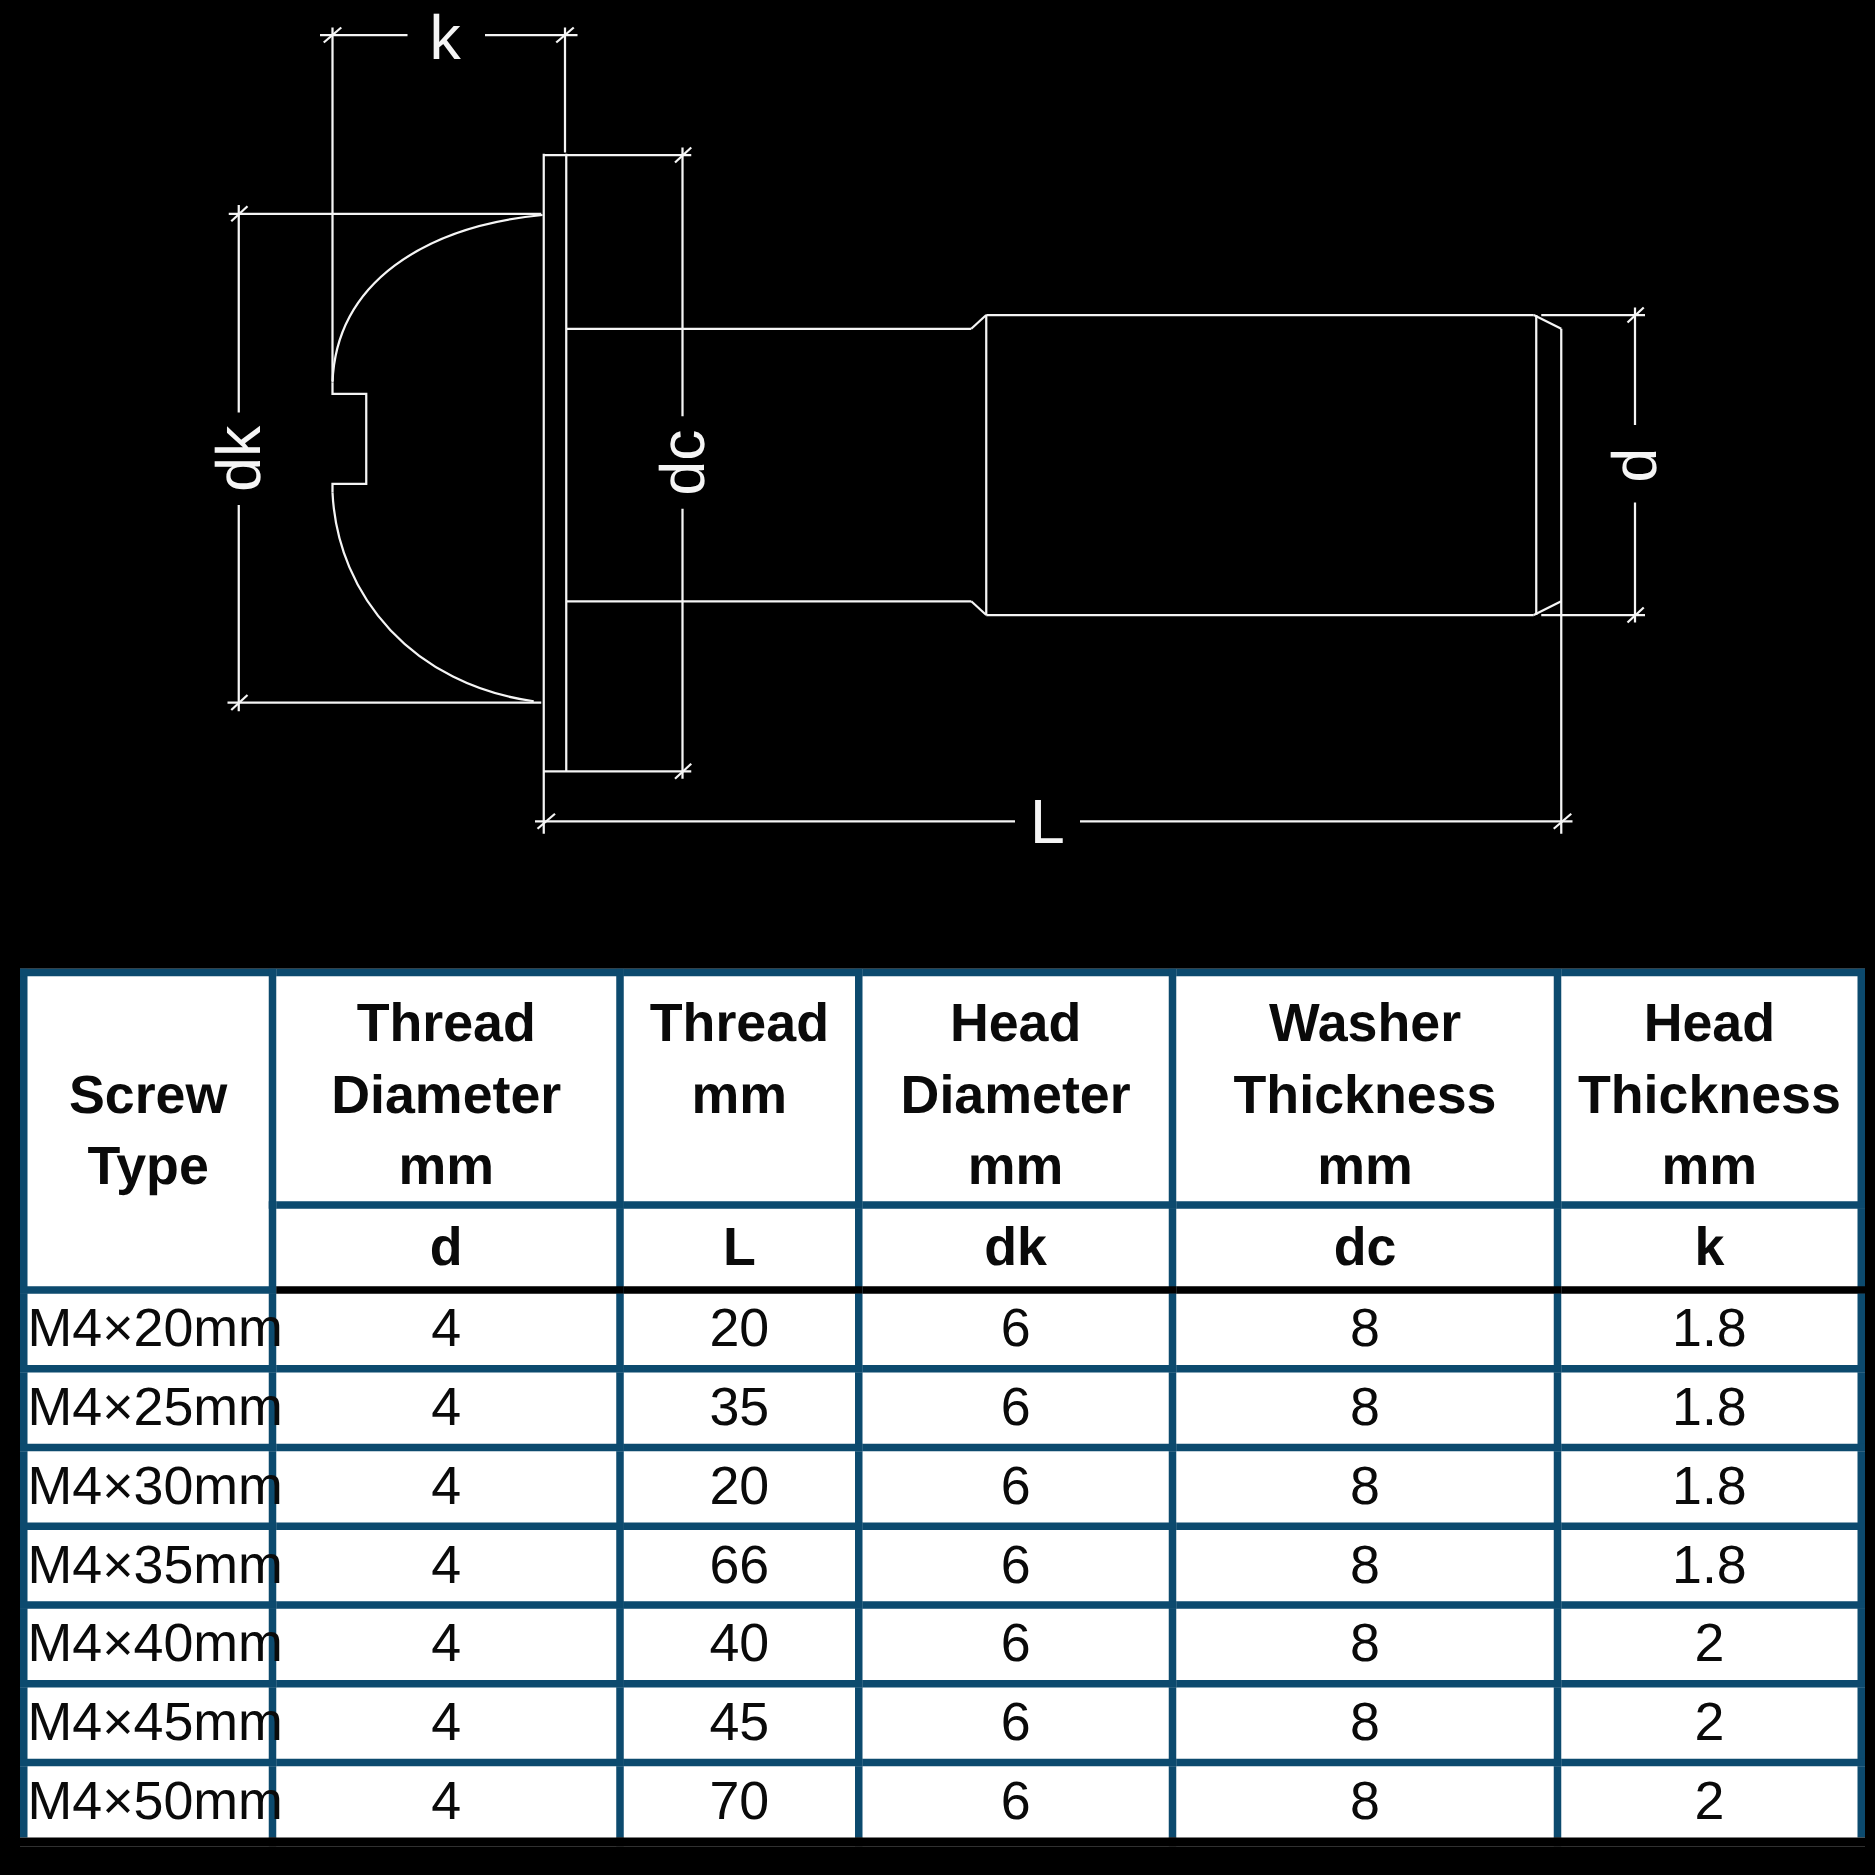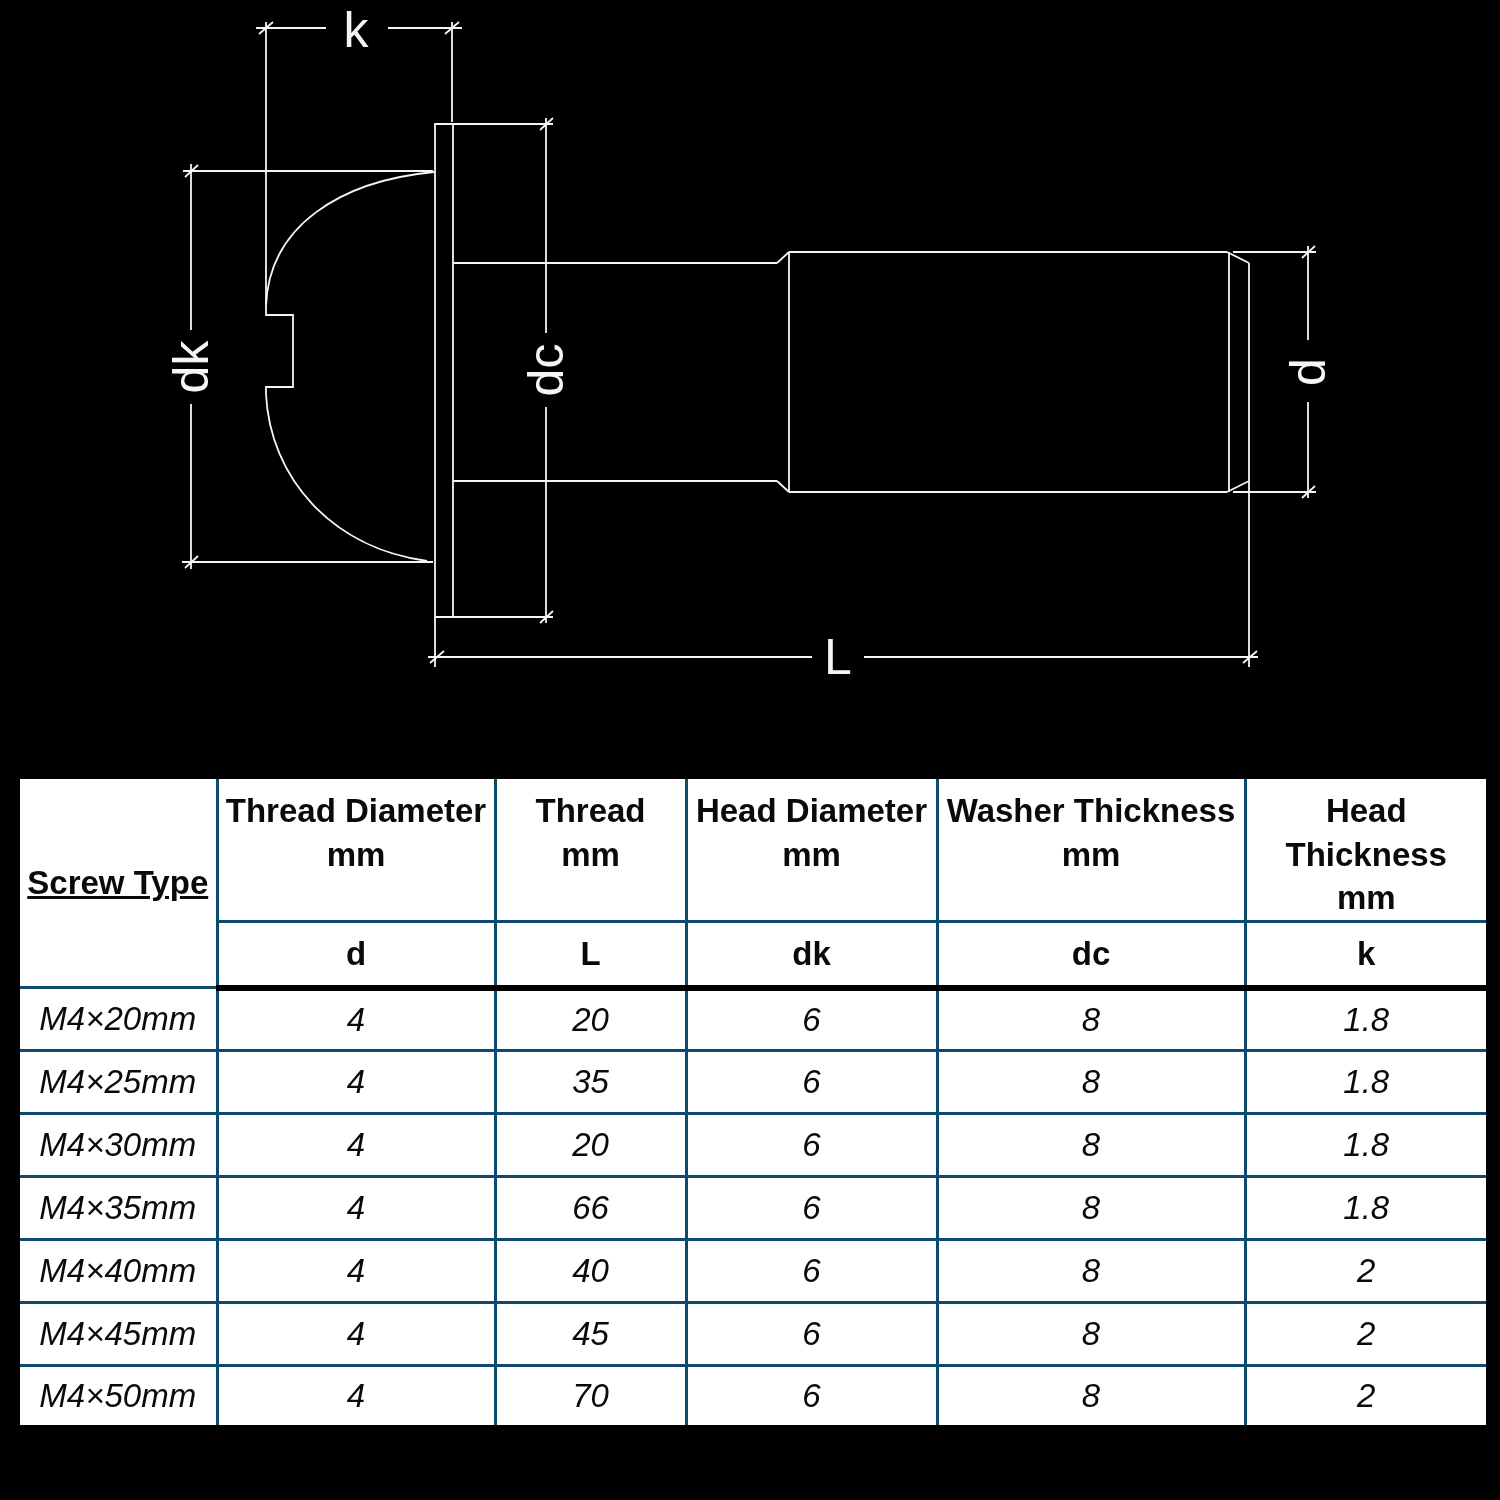--- a/index.html
+++ b/index.html
@@ -25,32 +25,32 @@
   
   #spec-table{
     position:absolute;left:16px;top:775px;
     width:1470px;height:597px;
     border-collapse:collapse;
     background:#ffffff;
     table-layout:fixed;
     color:#0a0a0a;
   }
   #spec-table th, #spec-table td{
-    border:3px solid #0c4a6e;
+    border:6px solid #0c4a6e;
     text-align:center;
     vertical-align:middle;
     padding:0;
-    font-size:33px;
+    font-size:43px;
     line-height:1.32;
   }
   #spec-table{border:4px solid #000;border-bottom:7px solid #000;}
   #spec-table th{font-weight:bold;}
-  #spec-table td{font-weight:normal;font-style:italic;}
+  #spec-table td{font-weight:normal;}
   #spec-table tr.unit-row th{height:92px;padding-top:4px;vertical-align:top;}
-  #spec-table tr.unit-row th.corner{vertical-align:middle;padding-top:0;text-decoration:underline;}
+  #spec-table tr.unit-row th.corner{vertical-align:middle;padding-top:0;}
   #spec-table tr.symbol-row th{height:62px;border-bottom:6px solid #000;}
   #spec-table tbody tr{height:63px;}
   .hdr-title{margin-top:6px;}
 </style>
 </head>
 <body>
 
 <svg id="drawing" width="1500" height="762" viewBox="0 0 1500 762" xmlns="http://www.w3.org/2000/svg">
 
   <g>

